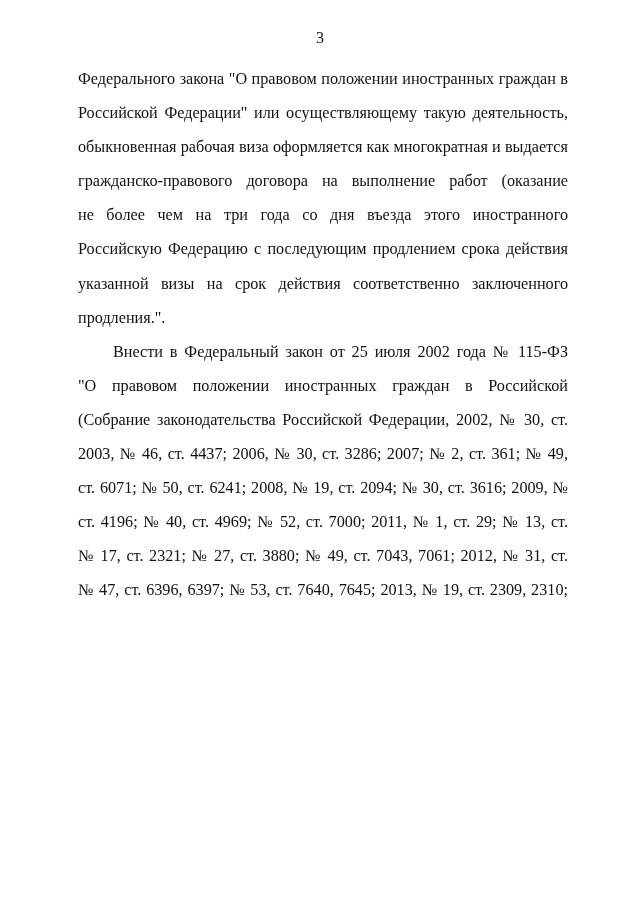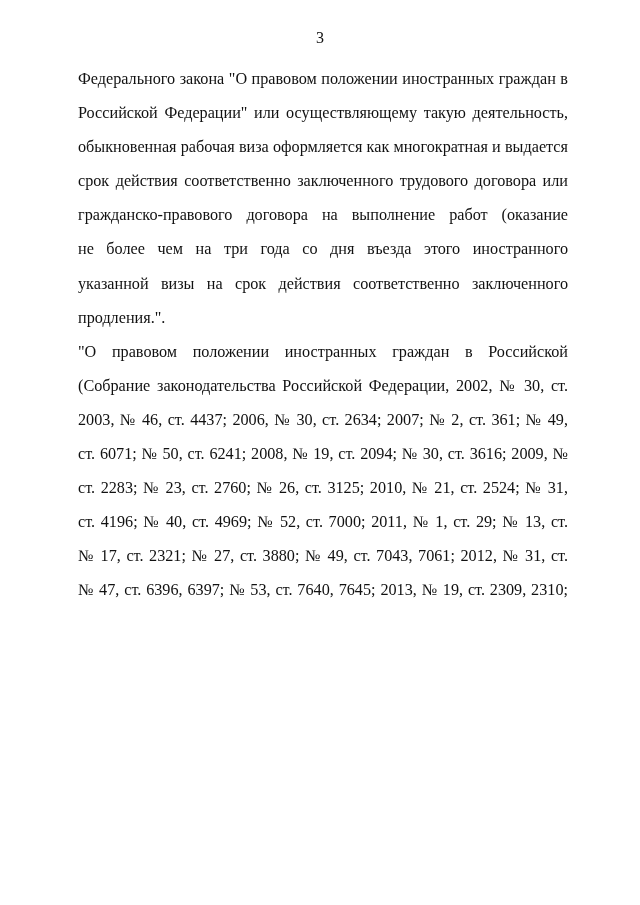--- a/index.html
+++ b/index.html
@@ -67,31 +67,31 @@
 </head>
 <body>
 
 <div class="page-number">3</div>
 
 <div class="content">
   <div class="para">
     <span class="line"><span class="line-inner">Федерального закона "О правовом положении иностранных граждан в</span></span>
     <span class="line"><span class="line-inner">Российской Федерации" или осуществляющему такую деятельность,</span></span>
     <span class="line"><span class="line-inner">обыкновенная рабочая виза оформляется как многократная и выдается на</span></span>
-    <span class="line"><span class="line-inner">срок действия соответственно заключенного трудового договора или</span></span>
     <span class="line"><span class="line-inner">гражданско-правового договора на выполнение работ (оказание услуг), но</span></span>
     <span class="line"><span class="line-inner">не более чем на три года со дня въезда этого иностранного гражданина в</span></span>
+    <span class="line"><span class="line-inner">Российскую Федерацию с последующим продлением срока действия</span></span>
     <span class="line"><span class="line-inner">указанной визы на срок действия соответственно заключенного трудового</span></span>
     <span class="line last"><span class="line-inner">продления.".</span></span>
   </div>
 
 
   <div class="para">
+    <span class="line indent"><span class="line-inner">Внести в Федеральный закон от 25 июля 2002 года № 115-ФЗ</span></span>
     <span class="line"><span class="line-inner">"О правовом положении иностранных граждан в Российской Федерации"</span></span>
     <span class="line"><span class="line-inner">(Собрание законодательства Российской Федерации, 2002, № 30, ст. 3032;</span></span>
-    <span class="line"><span class="line-inner">2003, № 46, ст. 4437; 2006, № 30, ст. 2634; 2007; № 2, ст. 361; № 49,</span></span>
+    <span class="line"><span class="line-inner">2003, № 46, ст. 4437; 2006, № 30, ст. 3286; 2007; № 2, ст. 361; № 49,</span></span>
     <span class="line"><span class="line-inner">ст. 6071; № 50, ст. 6241; 2008, № 19, ст. 2094; № 30, ст. 3616; 2009, № 19,</span></span>
-    <span class="line"><span class="line-inner">ст. 2283; № 23, ст. 2760; № 26, ст. 3125; 2010, № 21, ст. 2524; № 31,</span></span>
     <span class="line"><span class="line-inner">ст. 4196; № 40, ст. 4969; № 52, ст. 7000; 2011, № 1, ст. 29; № 13, ст. 1689;</span></span>
     <span class="line"><span class="line-inner">№ 17, ст. 2321; № 27, ст. 3880; № 49, ст. 7043, 7061; 2012, № 31, ст. 4322;</span></span>
     <span class="line"><span class="line-inner">№ 47, ст. 6396, 6397; № 53, ст. 7640, 7645; 2013, № 19, ст. 2309, 2310; № 23,</span></span>
   </div>
 </div>
 
 </body></html>

